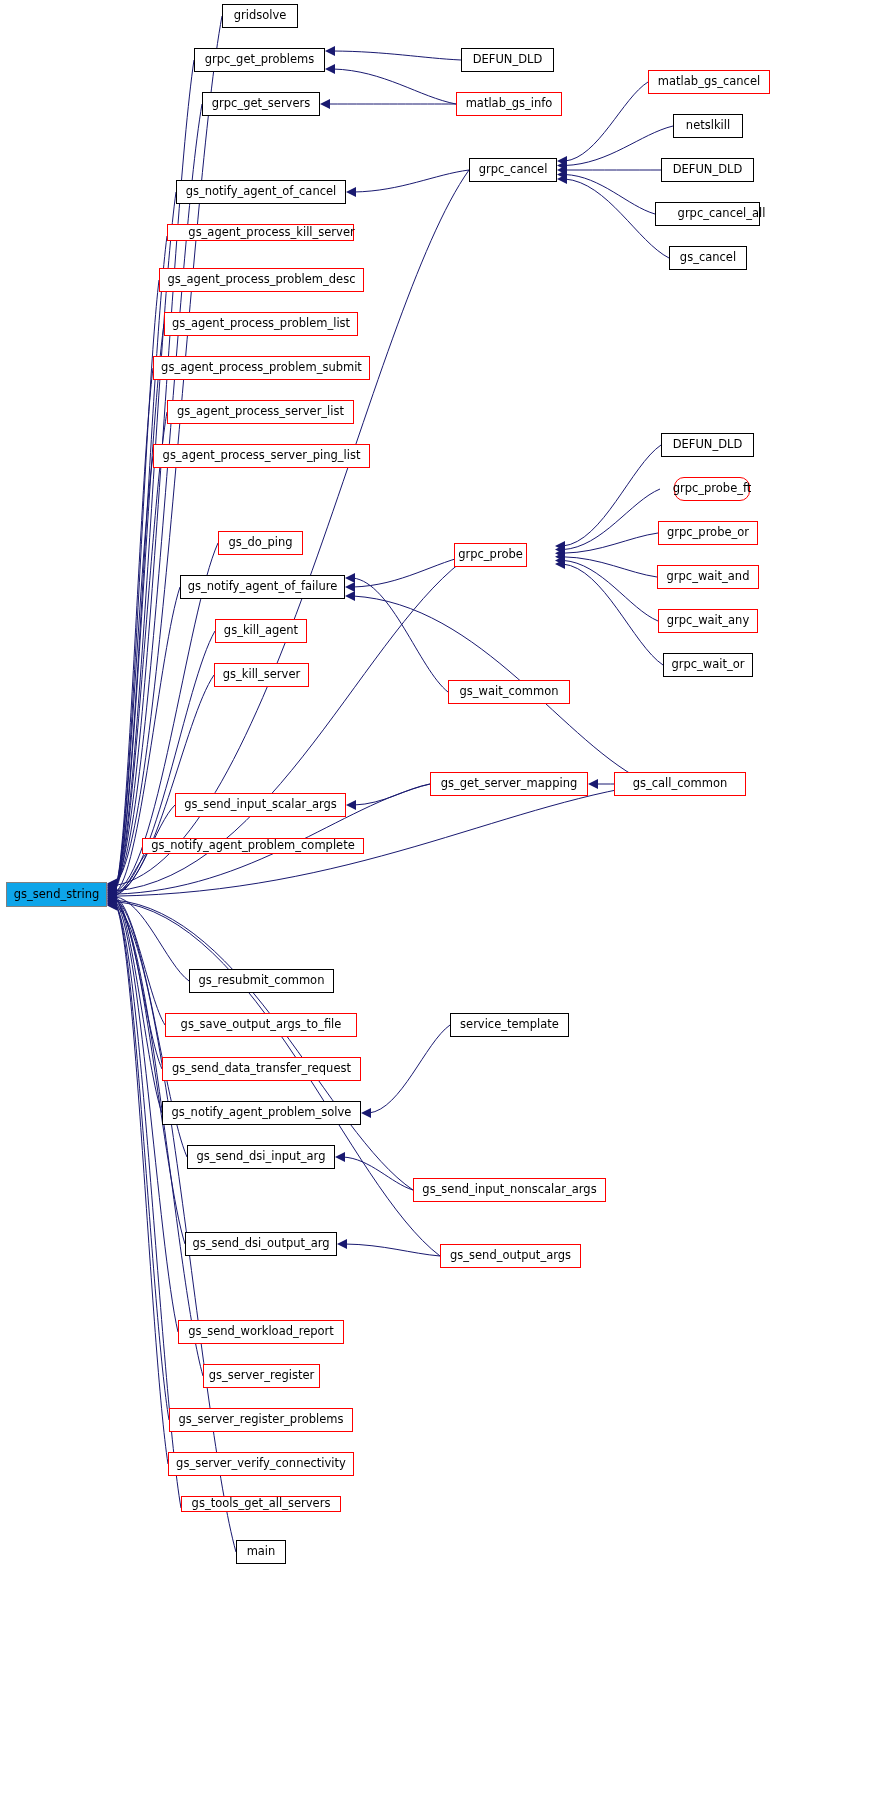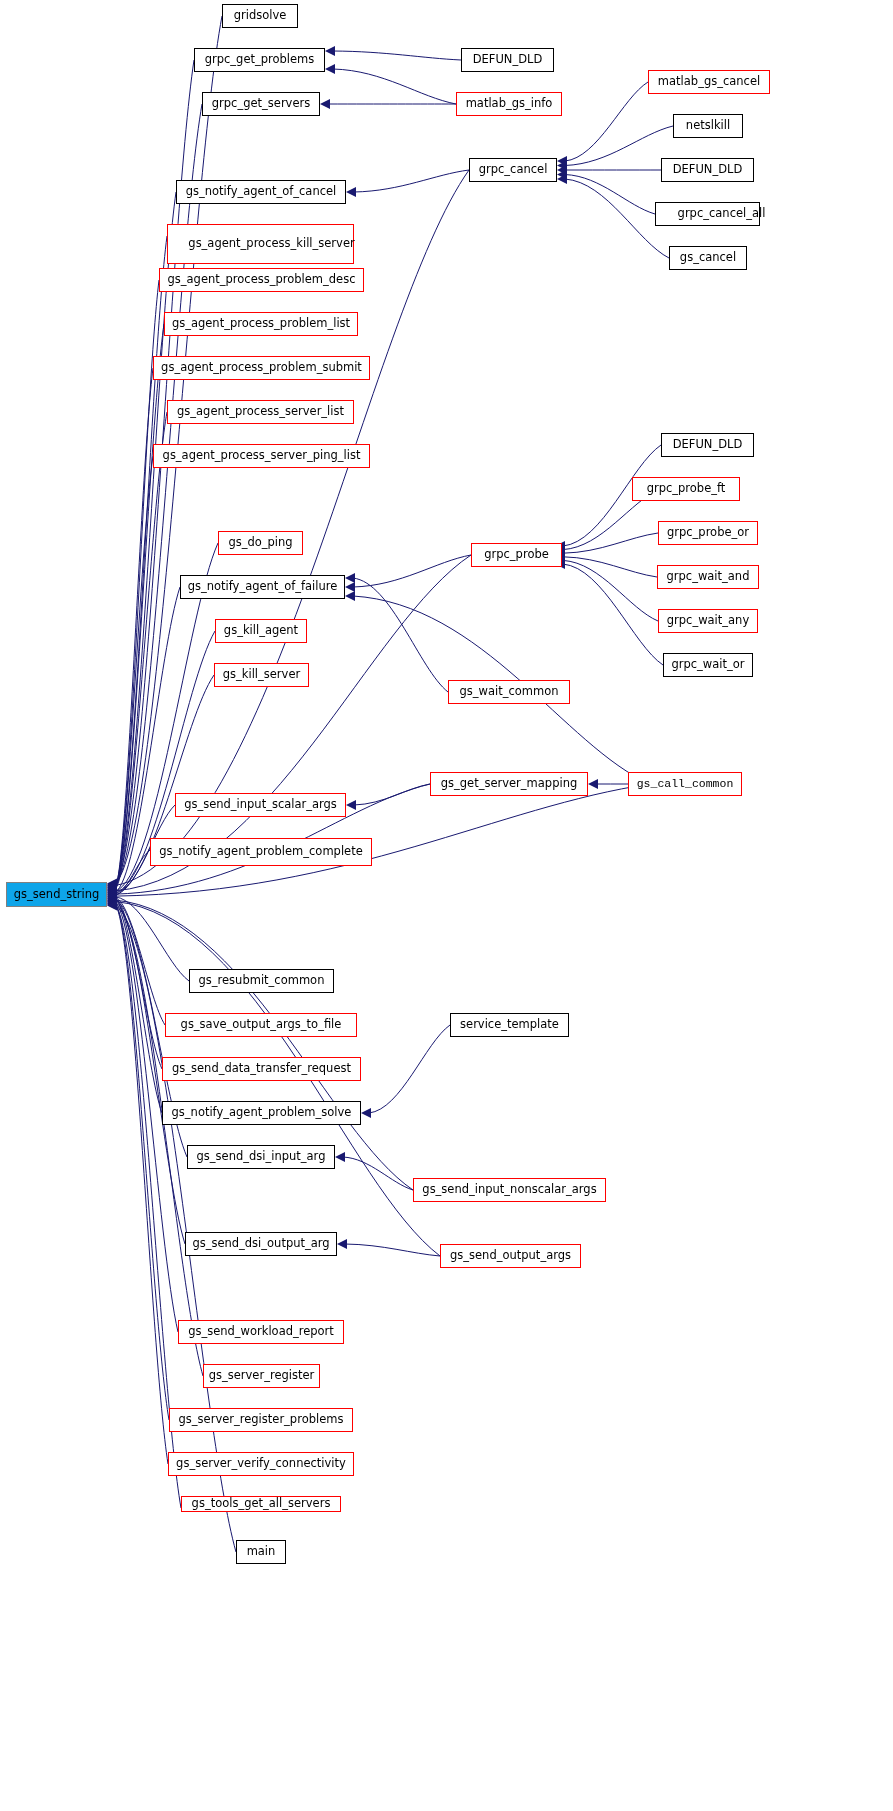--- a/index.html
+++ b/index.html
@@ -164,21 +164,21 @@
       </div>
       <div class="node" style="left: 661px; top: 158px; width: 93px; height: 24px;">
         <span>DEFUN_DLD</span>
       </div>
       <div class="node" style="left: 176px; top: 180px; width: 170px; height: 24px;">
         <span>gs_notify_agent_of_cancel</span>
       </div>
       <div class="node" style="left: 655px; top: 202px; width: 105px; height: 24px; padding-left: 28px;">
         <span>grpc_cancel_all</span>
       </div>
-      <div class="node red" style="left: 167px; top: 224px; width: 187px; height: 40px; padding-left: 22px;">
+      <div class="node red" style="left: 167px; top: 224px; width: 187px; height: 17px; padding-left: 22px;">
         <span>gs_agent_process_kill_server</span>
       </div>
       <div class="node" style="left: 669px; top: 246px; width: 78px; height: 24px;">
         <span>gs_cancel</span>
       </div>
       <div class="node red" style="left: 159px; top: 268px; width: 205px; height: 24px;">
         <span>gs_agent_process_problem_desc</span>
       </div>
       <div class="node red" style="left: 164px; top: 312px; width: 194px; height: 24px;">
         <span>gs_agent_process_problem_list</span>
@@ -188,30 +188,30 @@
       </div>
       <div class="node red" style="left: 167px; top: 400px; width: 187px; height: 24px;">
         <span>gs_agent_process_server_list</span>
       </div>
       <div class="node red" style="left: 153px; top: 444px; width: 217px; height: 24px;">
         <span>gs_agent_process_server_ping_list</span>
       </div>
       <div class="node" style="left: 661px; top: 433px; width: 93px; height: 24px;">
         <span>DEFUN_DLD</span>
       </div>
-      <div class="node red" style="left: 632px; top: 477px; width: 108px; height: 24px;">
+      <div class="node red" style="left: 674px; top: 477px; width: 76px; height: 24px; border-radius: 10px;">
         <span>grpc_probe_ft</span>
       </div>
       <div class="node red" style="left: 658px; top: 521px; width: 100px; height: 24px;">
         <span>grpc_probe_or</span>
       </div>
       <div class="node red" style="left: 218px; top: 531px; width: 85px; height: 24px;">
         <span>gs_do_ping</span>
       </div>
-      <div class="node red" style="left: 471px; top: 543px; width: 91px; height: 24px;">
+      <div class="node red" style="left: 454px; top: 543px; width: 73px; height: 24px;">
         <span>grpc_probe</span>
       </div>
       <div class="node red" style="left: 657px; top: 565px; width: 102px; height: 24px;">
         <span>grpc_wait_and</span>
       </div>
       <div class="node" style="left: 180px; top: 575px; width: 165px; height: 24px;">
         <span>gs_notify_agent_of_failure</span>
       </div>
       <div class="node red" style="left: 658px; top: 609px; width: 100px; height: 24px;">
         <span>grpc_wait_any</span>
@@ -224,27 +224,27 @@
       </div>
       <div class="node red" style="left: 214px; top: 663px; width: 95px; height: 24px;">
         <span>gs_kill_server</span>
       </div>
       <div class="node red" style="left: 448px; top: 680px; width: 122px; height: 24px;">
         <span>gs_wait_common</span>
       </div>
       <div class="node red" style="left: 430px; top: 772px; width: 158px; height: 24px;">
         <span>gs_get_server_mapping</span>
       </div>
-      <div class="node red" style="left: 628px; top: 772px; width: 114px; height: 24px; font-family: Liberation Mono, monospace;">
+      <div class="node red" style="left: 614px; top: 772px; width: 132px; height: 24px;">
         <span>gs_call_common</span>
       </div>
       <div class="node red" style="left: 175px; top: 793px; width: 171px; height: 24px;">
         <span>gs_send_input_scalar_args</span>
       </div>
-      <div class="node red" style="left: 150px; top: 838px; width: 222px; height: 28px;">
+      <div class="node red" style="left: 142px; top: 838px; width: 222px; height: 16px;">
         <span>gs_notify_agent_problem_complete</span>
       </div>
       <div class="node" style="left: 189px; top: 969px; width: 145px; height: 24px;">
         <span>gs_resubmit_common</span>
       </div>
       <div class="node" style="left: 450px; top: 1013px; width: 119px; height: 24px;">
         <span>service_template</span>
       </div>
       <div class="node red" style="left: 165px; top: 1013px; width: 192px; height: 24px;">
         <span>gs_save_output_args_to_file</span>

